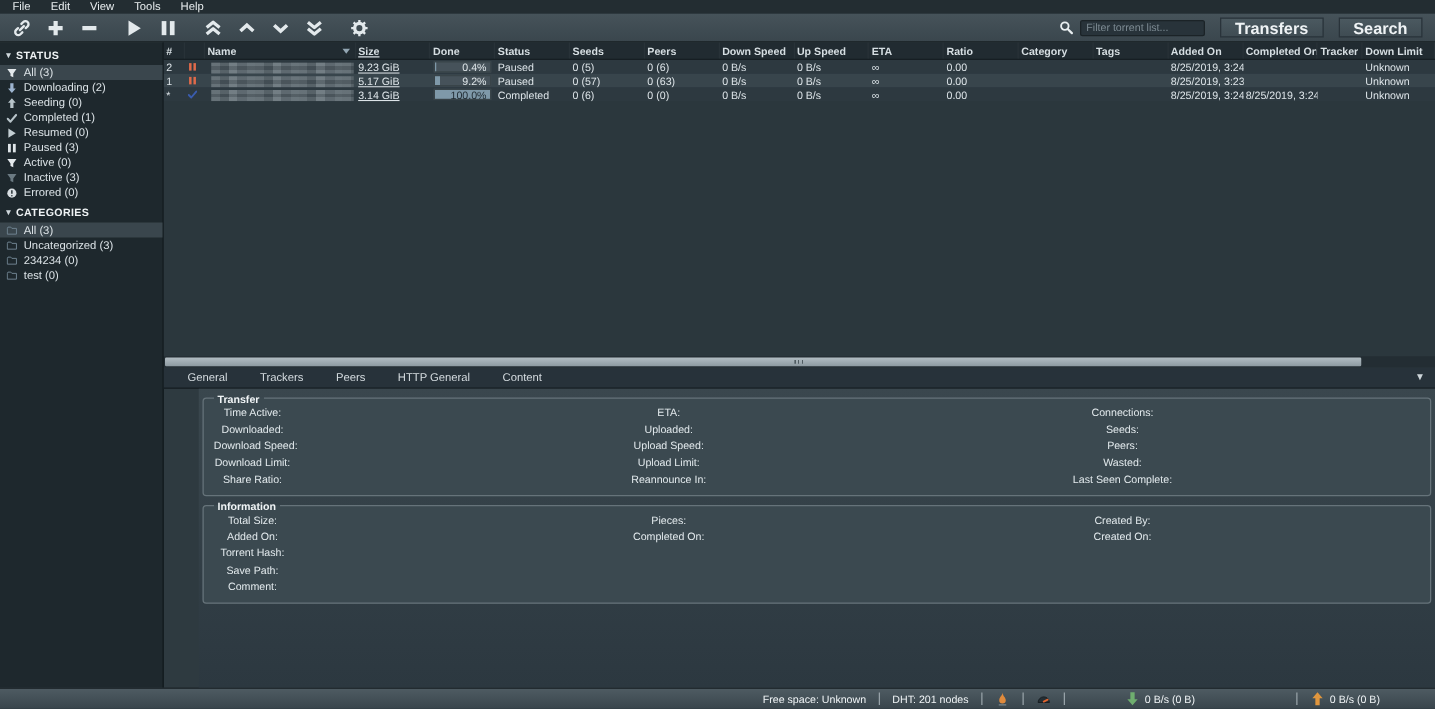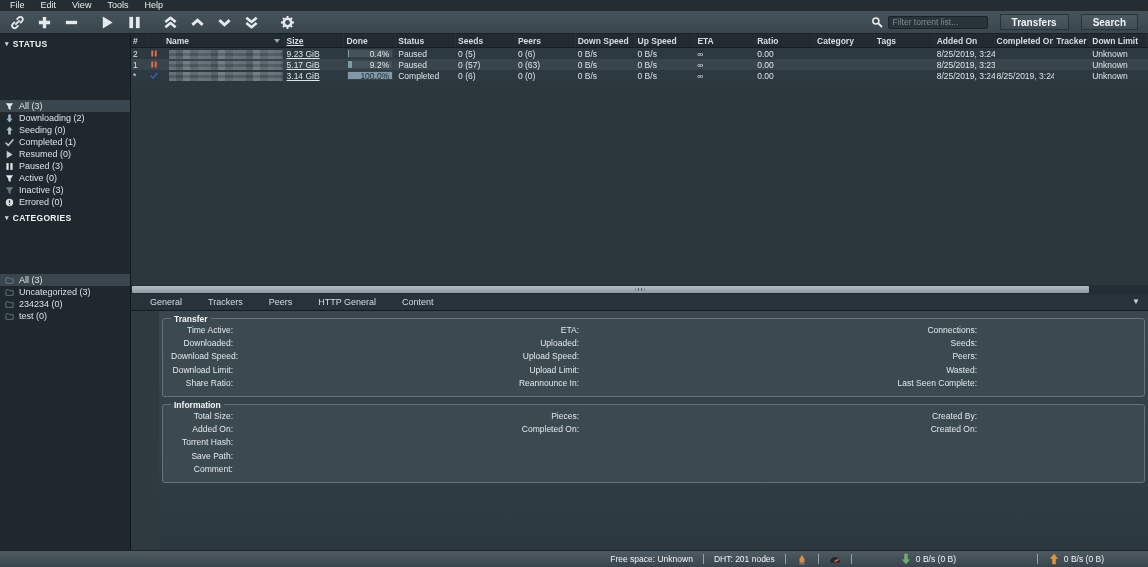--- a/index.html
+++ b/index.html
@@ -21,33 +21,33 @@
   .tbtn svg { width:15px; height:15px; }
   .tgap { width:9px; }
   .topright { margin-left:auto; display:flex; align-items:center; padding-right:10px; gap:7px; }
   .filterbox { display:flex; align-items:center; gap:5px; color:#e8eef0;justify-content:space-between; }
   .filterbox svg { width:12px; height:12px; }
   .filter-input { width:100px; height:13px; background:#28333a; border:1px solid #1b2327;
                   border-radius:2px; color:#cfd7db; font-size:8.5px; padding:0 4px;
                   font-family:"Liberation Sans",sans-serif; }
   .filter-input::placeholder { color:#7d8b93; }
   .viewbtn { height:16px; background:linear-gradient(180deg,#4b5960,#3f4c53); border:1px solid #29333a;
-             color:#eff3f5; font-size:10px; font-weight:bold; padding:0 11px; margin-left:5px;
+             color:#eff3f5; font-size:13px; font-weight:bold; padding:0 11px; margin-left:5px;
              font-family:"Liberation Sans",sans-serif; }
 
   
   .main { display:flex; height:516px; }
 
   
   .sidebar { width:131px; background:#1e282d; border-right:1px solid #11181c; padding-top:3px; flex:none; }
   .side-header { display:flex; align-items:center; gap:4px; padding:2px 4px 3px 5px;
                  font-weight:bold; color:#eef2f4; font-size:8.5px; letter-spacing:.3px; }
   .side-tri { font-size:7px; color:#cfd7db; }
   .side-item { display:flex; align-items:center; gap:5px; height:12px; padding-left:5px; color:#dbe2e6; }
-  .side-item.selected { background:#3a464d;margin-top:48px; }
+  .side-item.selected { background:#3a464d; }
   .side-item svg { width:9px; height:9px; flex:none; }
   .ic-fun { color:#e4e9ec; } .ic-fun-dim { color:#6b7a82; }
   .ic-dl { color:#9db4cf; } .ic-ul { color:#b7c3c9; } .ic-ok { color:#b7c3c9; }
   .ic-play { color:#c3ced3; } .ic-pause { color:#dfe5e8; } .ic-err { color:#d8dee2; }
   .ic-folder { color:#6f8290; }
 
   
   .content { flex:1; display:flex; flex-direction:column; min-width:0; }
 
   
@@ -95,21 +95,21 @@
   .tab { padding:0 13px; height:100%; display:flex; align-items:center; }
   .tab-dd { margin-left:auto; color:#cdd5d9; font-size:8px; padding-right:2px; }
 
   
   .details { flex:1; background:linear-gradient(180deg,#3a474e,#2c3840); padding:3px 3px 0;
              display:flex; flex-direction:column; min-height:0;margin-left:28px; }
   fieldset { border:1px solid #66737a; border-radius:3px; background:#3b4950;
              margin-bottom:3px; padding:0 8px 5px; }
   legend { font-size:8.5px; font-weight:bold; color:#f0f4f6; padding:0 3px; }
   .fgrid { display:grid; grid-template-columns:62px 250px 88px 232px 158px 1fr; column-gap:4px; }
-  .flabel { text-align:right; font-size:8.5px; color:#e3eaed; line-height:13.4px; white-space:nowrap; }
+  .flabel { text-align:center; font-size:8.5px; color:#e3eaed; line-height:13.4px; white-space:nowrap; }
   .fvalue { line-height:13.4px; }
   .filler { flex:1; }
 
   
   .statusbar { height:17px; background:linear-gradient(180deg,#4e5b62,#39454c); border-top:1px solid #1c2428;
                display:flex; align-items:center; justify-content:flex-end; font-size:8.5px;
                color:#f0f4f6; padding-right:44px; }
   .sdiv { width:1px; height:10px; background:#97a2a8; margin:0 10px; flex:none; }
   .sseg { display:flex; align-items:center; gap:4px; white-space:nowrap; }
   .seg-down { width:165px; padding-left:38px; }

